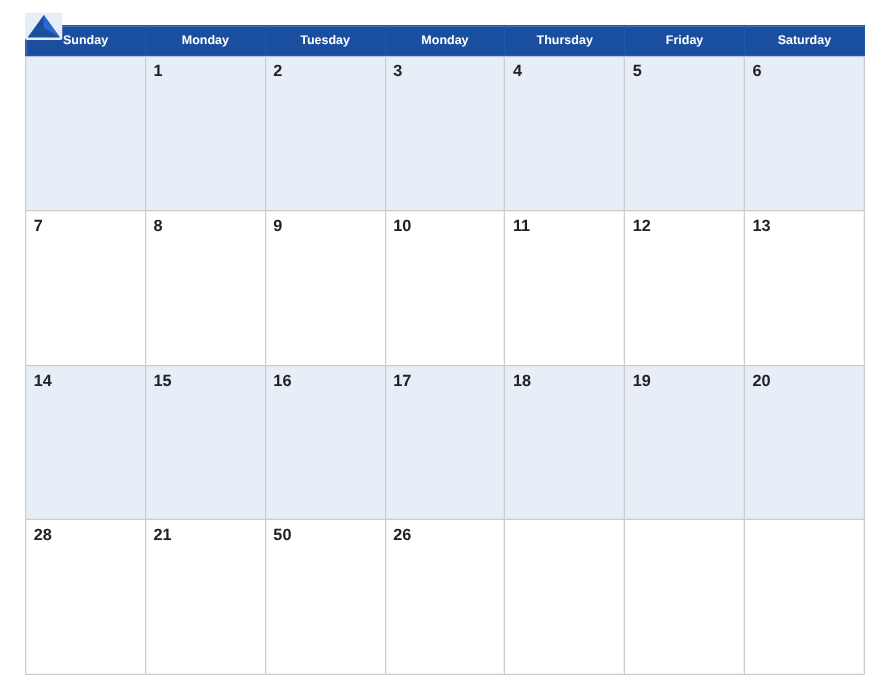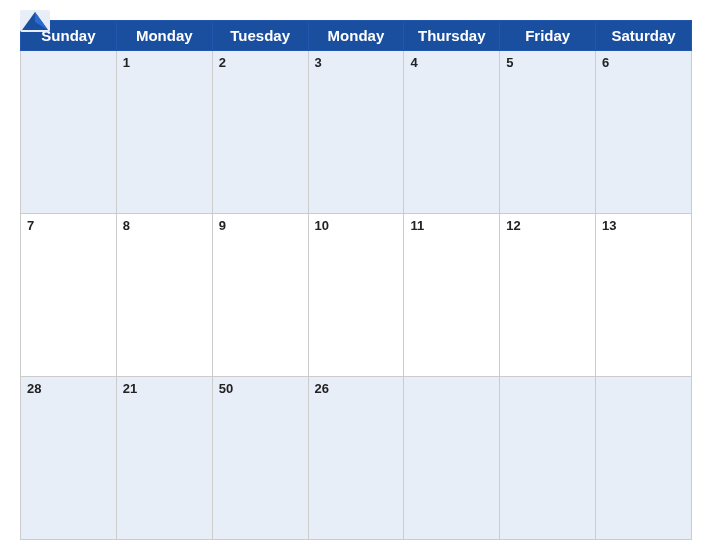--- a/index.html
+++ b/index.html
@@ -66,21 +66,21 @@
       margin-top: 4px;
     }
     .calendar {
       width: 100%;
       border-collapse: collapse;
       flex: 1;
     }
     .calendar thead tr th {
       background-color: #1a4fa0;
       color: #fff;
-      font-size: 15px;
+      font-size: 10px;
       font-weight: bold;
       text-align: center;
       padding: 6px 4px;
       border: 1px solid #2255b0;
     }
     .calendar tbody tr td {
       border: 1px solid #ccc;
       vertical-align: top;
       width: calc(100% / 7);
       height: 72px;
@@ -145,20 +145,29 @@
       <tr>
         <td><span class="day-num">7</span></td>
         <td><span class="day-num">8</span></td>
         <td><span class="day-num">9</span></td>
         <td><span class="day-num">10</span></td>
         <td><span class="day-num">11</span></td>
         <td><span class="day-num">12</span></td>
         <td><span class="day-num">13</span></td>
       </tr>
       <tr>
+        <td><span class="day-num">14</span></td>
+        <td><span class="day-num">15</span></td>
+        <td><span class="day-num">16</span></td>
+        <td><span class="day-num">17</span></td>
+        <td><span class="day-num">18</span></td>
+        <td><span class="day-num">19</span></td>
+        <td><span class="day-num">20</span></td>
+      </tr>
+      <tr>
         <td><span class="day-num">28</span></td>
         <td><span class="day-num">21</span></td>
         <td><span class="day-num">50</span></td>
         <td><span class="day-num">26</span></td>
         <td></td>
         <td></td>
         <td></td>
       </tr>
     </tbody>
 </table>

